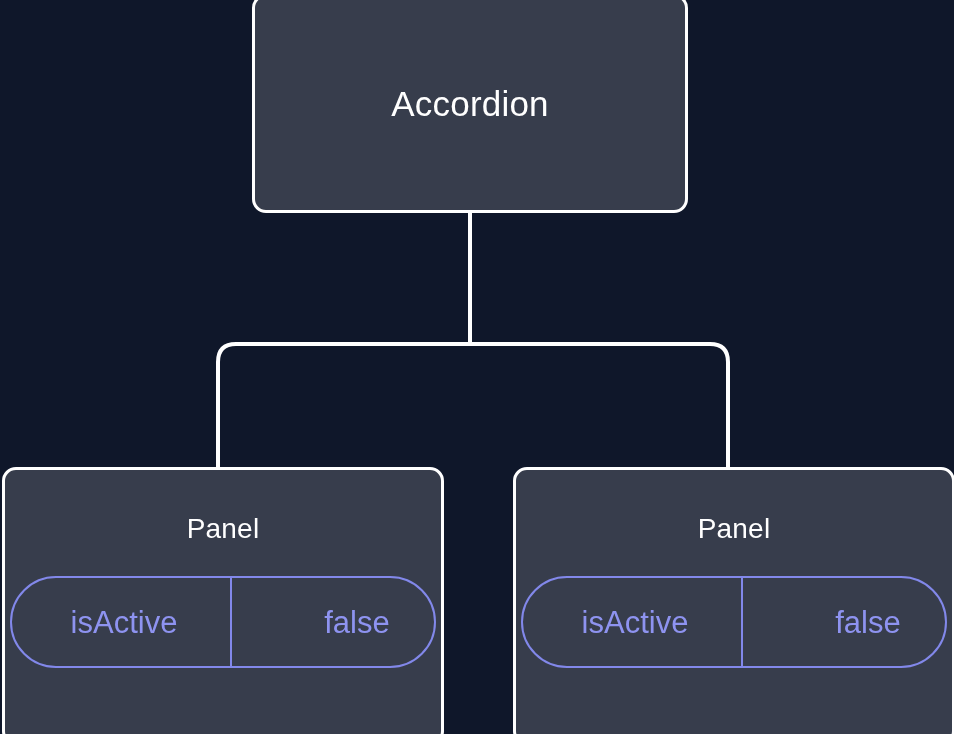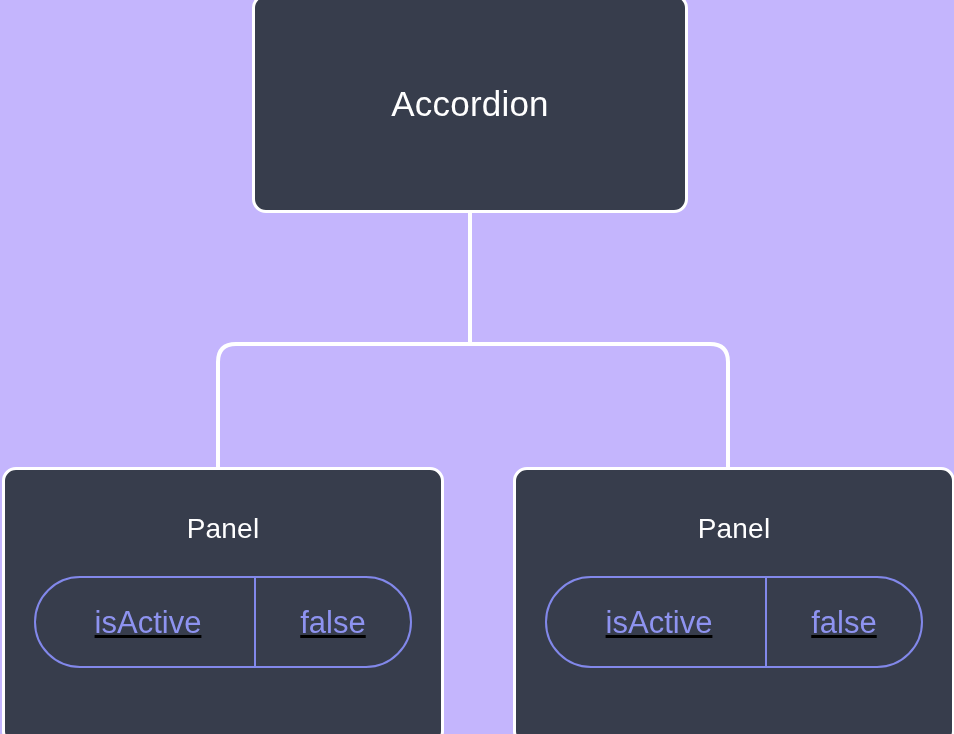--- a/index.html
+++ b/index.html
@@ -11,21 +11,21 @@
     width: 954px;
     height: 734px;
     overflow: hidden;
     font-family: "Liberation Sans", sans-serif;
     -webkit-font-smoothing: antialiased;
   }
   #stage {
     position: relative;
     width: 954px;
     height: 734px;
-    background: #c4b5fd;
+    background: #0f172a;
   }
 
   
   #edges {
     position: absolute;
     left: 0;
     top: 0;
     width: 954px;
     height: 734px;
     z-index: 1;
@@ -78,30 +78,30 @@
   
   .prop-pill {
     margin-top: 33px;
     box-sizing: border-box;
     height: 92px;
     border: 2px solid #8288ea;
     border-radius: 46px;
     display: flex;
     align-items: stretch;
     overflow: hidden;
-    text-decoration: underline;
   }
   .prop-key,
   .prop-val {
     display: flex;
     align-items: center;
     justify-content: center;
     font-size: 31px;
     color: #8e93f0;
     line-height: 1;
+    padding-left: 48px;
   }
   .prop-key {
     width: 212px;
     padding-left: 6px;
   }
   .prop-val {
     width: 154px;
     border-left: 2px solid #8288ea;
   }
 </style>

